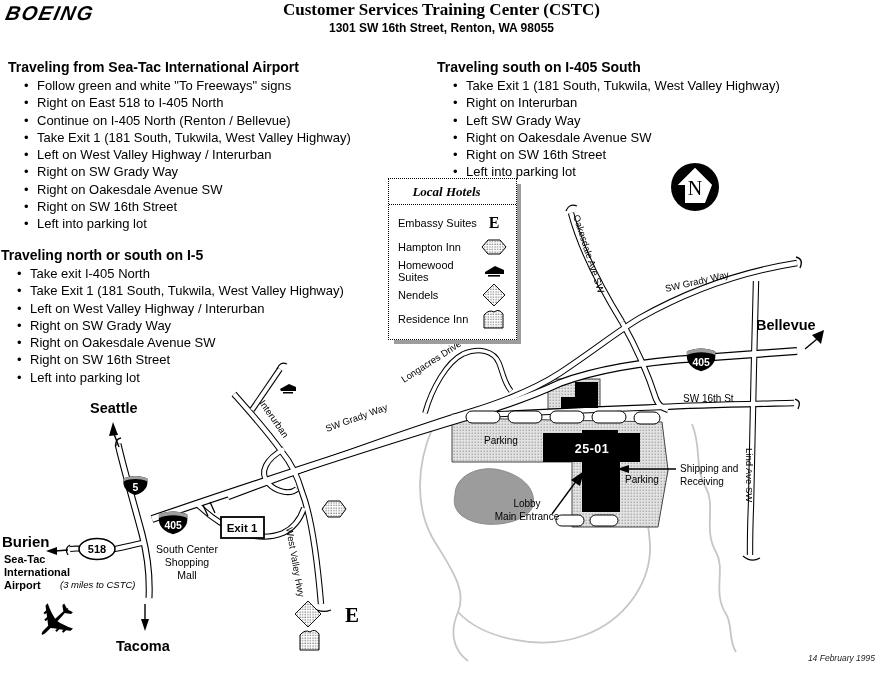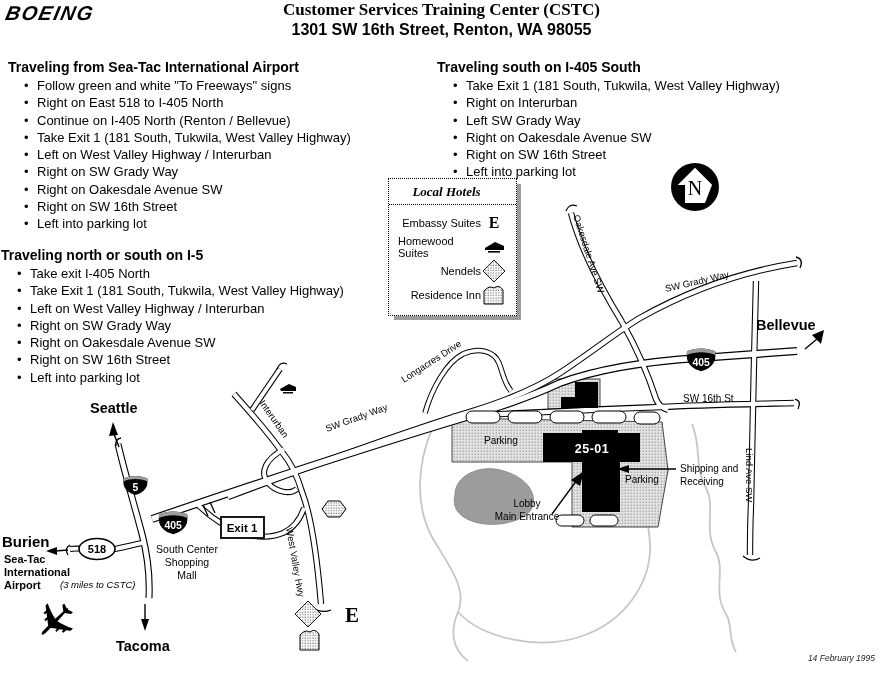--- a/index.html
+++ b/index.html
@@ -3,36 +3,36 @@
 <meta charset="utf-8">
 <style>
   html,body{margin:0;padding:0;}
   body{width:883px;height:679px;position:relative;background:#fff;overflow:hidden;
        font-family:"Liberation Sans",sans-serif;color:#000;}
   .abs{position:absolute;}
   
   #logo{left:6px;top:2px;font-size:20px;font-weight:bold;font-style:italic;
         letter-spacing:1.5px;transform:skewX(-12deg);z-index:3;}
   #title{left:0;right:0;top:0;text-align:center;font-size:17px;font-weight:bold;z-index:3;font-family:Liberation Serif, serif;}
-  #subtitle{left:0;right:0;top:21px;text-align:center;font-size:16px;font-weight:bold;z-index:3;}
+  #subtitle{left:0;right:0;top:21px;text-align:center;font-size:12px;font-weight:bold;z-index:3;}
   
   .dir{z-index:3;}
   .dir h2{margin:8px 0 3px 0;font-size:14px;font-weight:bold;}
   .dir .row{display:flex;font-size:13px;height:17.3px;align-items:baseline;}
   .dir .bullet{width:13px;margin-left:16px;font-size:13px;}
   #dir0{left:8px;top:51px;width:430px;}
   #dir1{left:1px;top:239px;width:430px;}
   #dir2{left:437px;top:51px;width:440px;}
   
   #hotels{left:388px;top:178px;width:127px;z-index:3;background:#fff;
           border:1px dotted #000;box-shadow:5px 5px 0 -1px #9c9c9c;}
   #hotels .ttl{border-bottom:1px dotted #000;text-align:center;padding:5px 12px 4px 0;
                font-family:"Liberation Serif",serif;font-weight:bold;font-style:italic;font-size:13px;}
   #hotels .rows{padding:6px 9px 8px 9px;}
-  #hotels .hrow{display:flex;justify-content:flex-end;align-items:center;height:24px;font-size:11px;}
+  #hotels .hrow{display:flex;justify-content:space-between;align-items:center;height:24px;font-size:11px;}
   #hotels .hicon{width:26px;display:flex;justify-content:center;align-items:center;}
   .embassy-e{font-family:"Liberation Serif",serif;font-weight:bold;font-size:16px;}
   #mapsvg{left:0;top:0;z-index:1;}
   #north{left:669px;top:161px;z-index:3;}
   #date{left:760px;top:653px;width:115px;text-align:right;font-size:8.5px;
         font-style:italic;z-index:3;color:#222;}
 </style>
 </head>
 <body>
 
@@ -139,20 +139,28 @@
       <span>Left into parking lot</span>
     </div>
 </div>
 
 <div class="abs" id="hotels">
   <div class="ttl">Local Hotels</div>
   <div class="rows">
     <div class="hrow">
       <span>Embassy Suites</span>
       <span class="hicon embassy-e">E</span>
+    </div>
+    <div class="hrow">
+      <span>Hampton Inn</span>
+      <span class="hicon">
+        <svg width="26" height="18">
+            <polygon points="1,9 7,2 19,2 25,9 19,16 7,16" fill="url(#hdots)" stroke="#000" stroke-width="1"></polygon>
+          </svg>
+      </span>
     </div>
     <div class="hrow">
       <span>Homewood Suites</span>
       <span class="hicon">
         <svg width="24" height="14">
             <path d="M2,8 L12,2 L21,6 L21,10 L2,10 Z" fill="#000"></path>
             <rect x="5" y="11" width="12" height="1.6" fill="#000"></rect>
           </svg>
       </span>
     </div>

